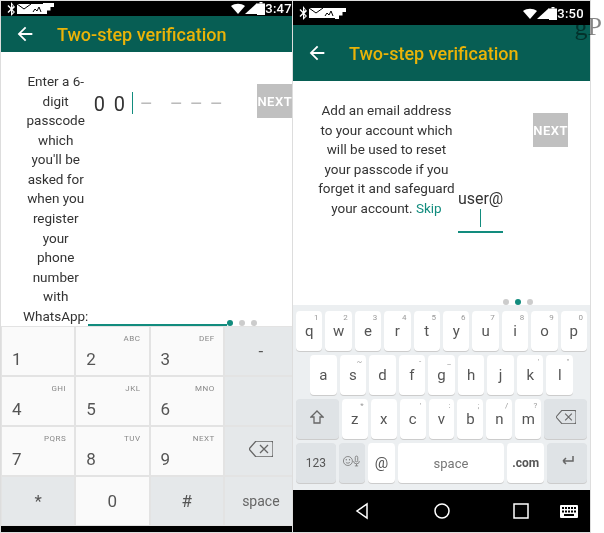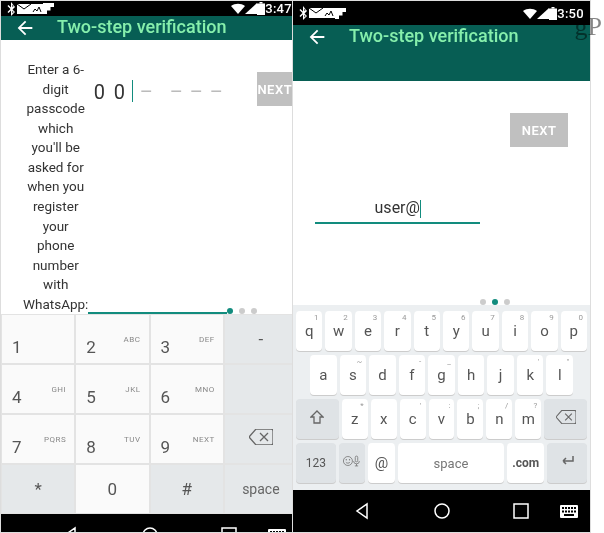--- a/index.html
+++ b/index.html
@@ -21,22 +21,22 @@
   .status {
     height: 24px; background: #000; color: #fff; display: flex;
     align-items: center; font-size: 10px; padding: 0 6px;
     justify-content: space-between;
   }
   .status .sb-left, .status .sb-right { display: flex; align-items: center; }
   .status svg { display: block; }
   .sb-clock { font-size: 13px; font-weight: 500; letter-spacing: .3px; }
   
   .toolbar {
-    height: 56px; background: #075e54; color: #86efac; display: flex;
-    padding: 0 12px; gap: 20px;
+    height: 56px; background: #075e54; color: #eab308; display: flex;
+    align-items: center; padding: 6px 12px; gap: 20px;
   }
   .toolbar .back { width: 24px; height: 24px; display:flex; align-items:center; justify-content:center; cursor:pointer; }
   .toolbar .title { font-size: 18px; font-weight: 500; }
   
   .content { flex: 1; background: #fff; padding: 20px 22px 0 22px; text-align: center; display:flex; }
   .instr { font-size: 13.5px; color: #333; line-height: 1.45; }
   .instr .skip { color: #128c7e; cursor: pointer; }
   .passcode-wrap { margin-top: 18px; display:flex; justify-content:center; }
   .passcode {
     display: flex; gap: 6px; border-bottom: 2px solid #128c7e;
@@ -65,21 +65,21 @@
   }
   
   .numkb { background:#eceff1; }
   .numkb .row { display:flex; }
   .numkey {
     flex:1; height:50px; border:1px solid #e3e3e3; background:#fafafa;
     position:relative; cursor:pointer; display:flex; align-items:center; justify-content:center;
   }
   .numkey.dim { background:#e5e8ea; }
   .numkey .num { font-size:17px; color:#555; position:absolute; left:10px; bottom:6px; }
-  .numkey .abc { font-size:8px; color:#888; position:absolute; right:8px; top:20px; letter-spacing:.5px; }
+  .numkey .abc { font-size:8px; color:#888; position:absolute; right:8px; top:7px; letter-spacing:.5px; }
   .numkey.center .num { position:static; }
   .numkey.space .lbl { font-size:14px; color:#666; }
   
   .qkb { background:#eceff1; padding: 6px 3px 3px 3px; }
   .qkb .row { display:flex; gap:3px; margin-bottom:4px; justify-content:center; }
   .qkey {
     flex:1; height:40px; background:#fff; border-radius:4px;
     position:relative; display:flex; align-items:center; justify-content:center;
     font-size:15px; color:#555; cursor:pointer; box-shadow: 0 1px 0 #ccc;
   }
@@ -345,20 +345,23 @@
     </div>
     <div class="toolbar">
       <span class="back">
         <svg width="22" height="22" viewBox="0 0 24 24">
             <path d="M20 11H7.8l5.6-5.6L12 4l-8 8 8 8 1.4-1.4L7.8 13H20z" fill="#fff"></path>
           </svg>
       </span>
       <span class="title">Two-step verification</span>
     </div>
     <div class="content">
+      <p class="instr">
+        <span>Add an email address to your account which will be used to reset your passcode if you forget it and safeguard your account. </span><span class="skip">Skip</span>
+      </p>
       <div class="email-input-line">
         <span>user@</span><span style="display:inline-block;width:1px;height:18px;background:#128c7e;vertical-align:middle"></span>
       </div>
       <div class="pager">
         <span class="dot"></span>
         <span class="dot active"></span>
         <span class="dot"></span>
       </div>
       <div class="next-btn">NEXT</div>
     </div>

